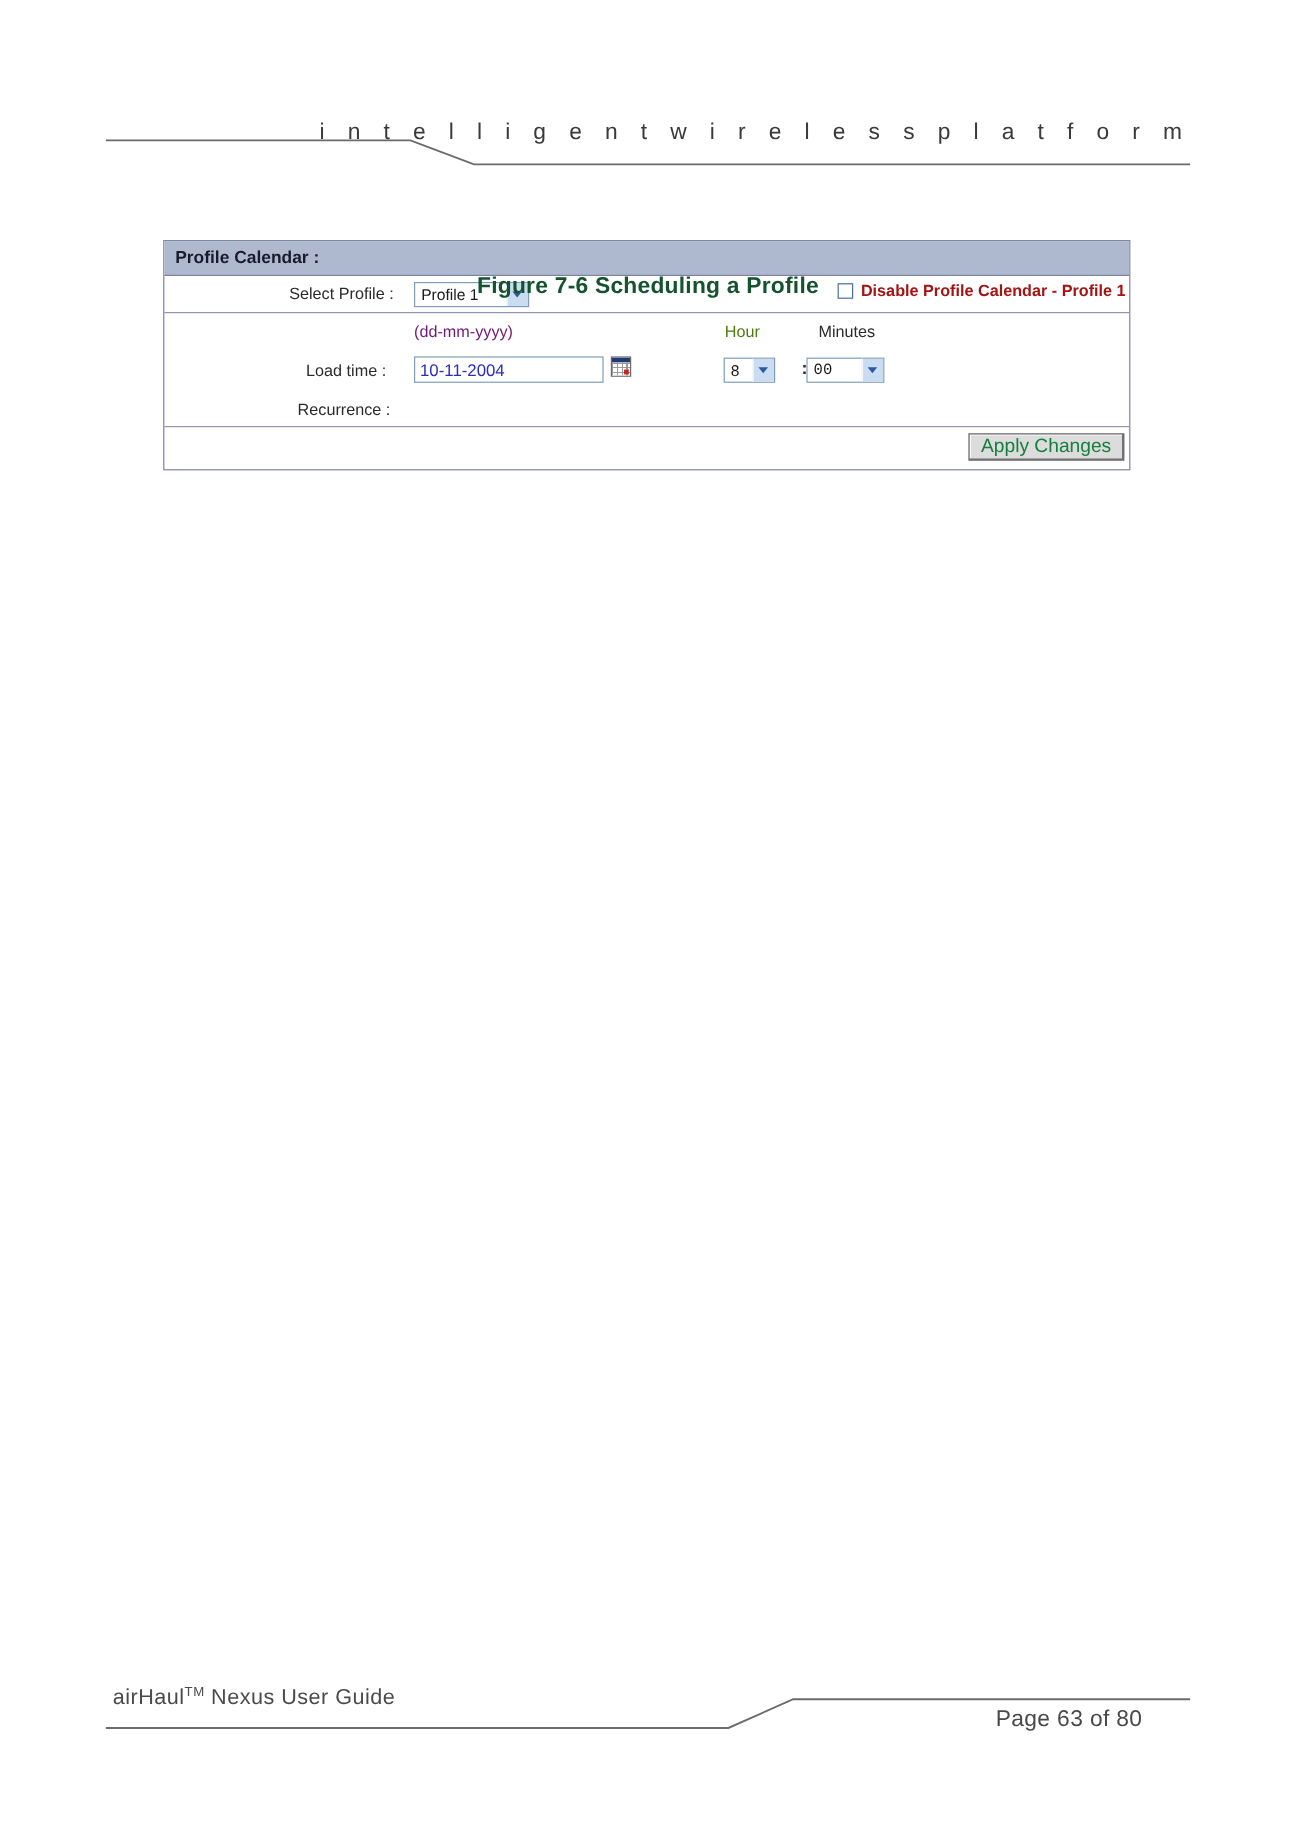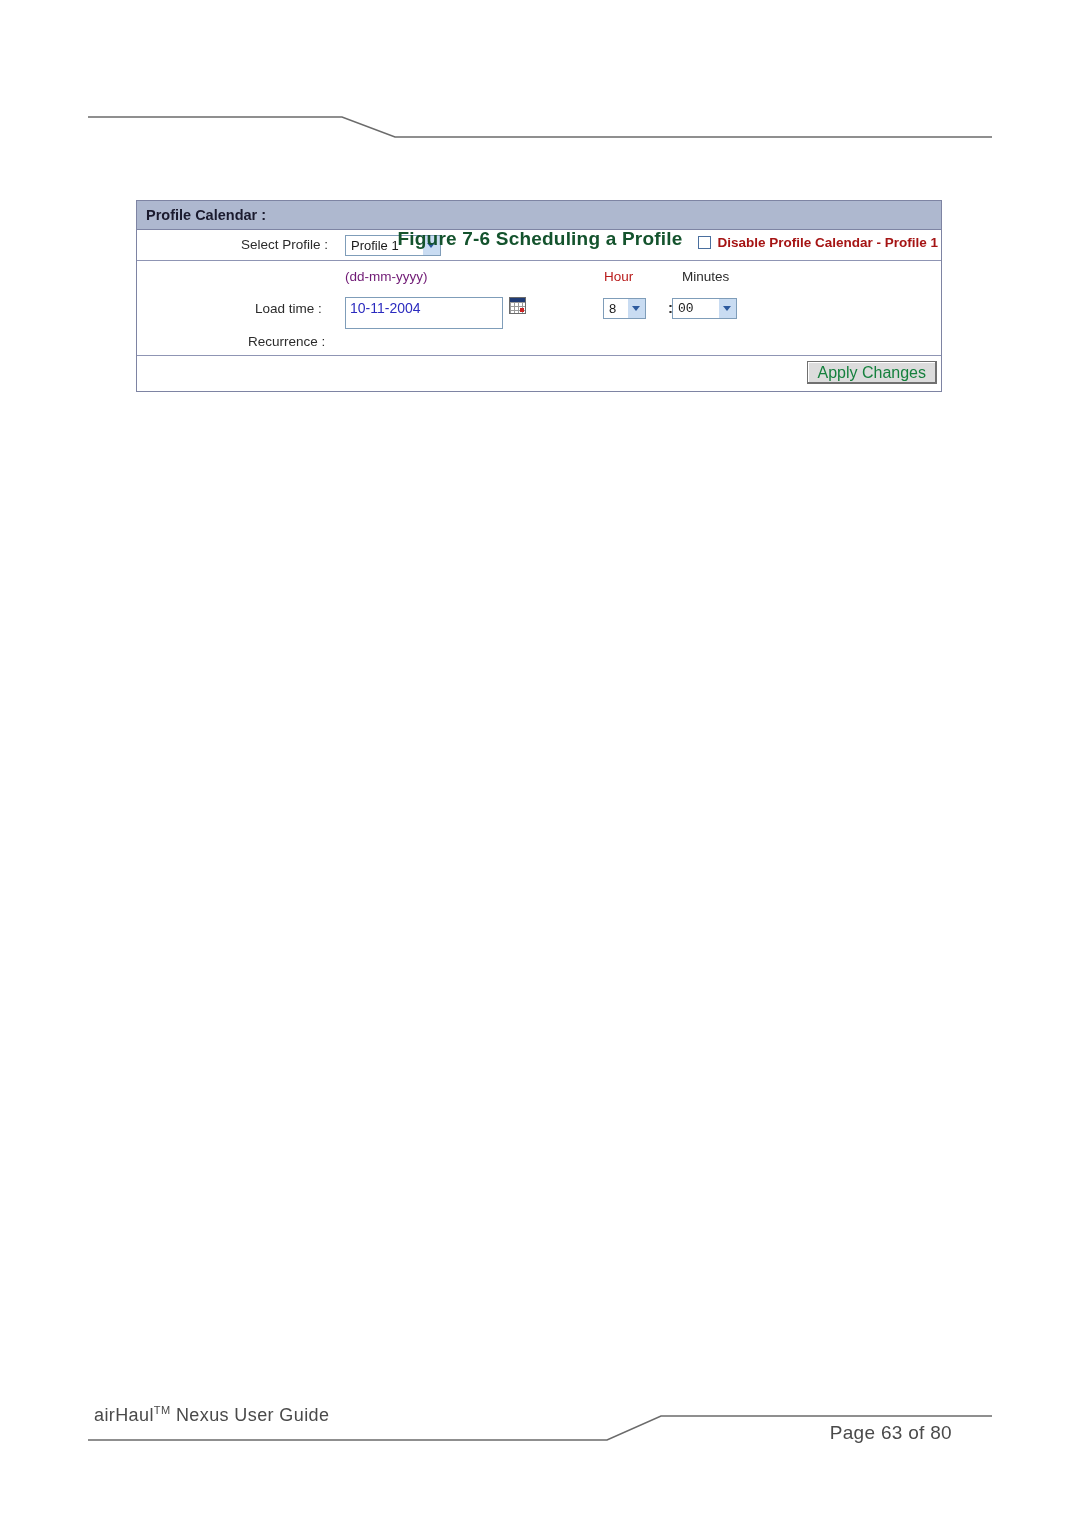--- a/index.html
+++ b/index.html
@@ -116,21 +116,21 @@
   .recurrence-label {
     position: absolute;
     left: 111px;
     top: 73px;
   }
   .hour-label {
     position: absolute;
     left: 467px;
     top: 8px;
     font-size: 13.5px;
-    color: #b91c1c;
+    color: #4d7c0f;
   }
   .minutes-label {
     position: absolute;
     left: 545px;
     top: 8px;
     font-size: 13.5px;
     color: #2b2b2b;
   }
 
   
@@ -225,21 +225,21 @@
     color: #a51414;
     white-space: nowrap;
   }
 
   
   .date-input {
     position: absolute;
     left: 208px;
     top: 36px;
     width: 158px;
-    height: 32px;
+    height: 22px;
     border: 1px solid #7f9db9;
     background: #ffffff;
     box-sizing: border-box;
     font-family: "Liberation Sans", sans-serif;
     font-size: 14px;
     color: #2b2bbf;
     line-height: 20px;
     padding-left: 4px;
     white-space: nowrap;
   }
@@ -405,20 +405,21 @@
     white-space: nowrap;
   }
 </style>
 </head>
 <body>
 
 <div class="page-header">
   <svg class="hdr-svg" viewBox="0 0 904 44" preserveAspectRatio="none">
     <polyline points="0,21 254,21 307,41 904,41" fill="none" stroke="#6b6b6b" stroke-width="1.6"></polyline>
   </svg>
+  <div class="hdr-tagline">i n t e l l i g e n t     w i r e l e s s     p l a t f o r m</div>
 </div>
 
 <div class="figure-wrap">
   <div class="panel">
 
     <div class="panel-title">Profile Calendar :</div>
 
     <div class="panel-row row-select-profile">
       <span class="lbl select-profile-label">Select Profile :</span>
 

